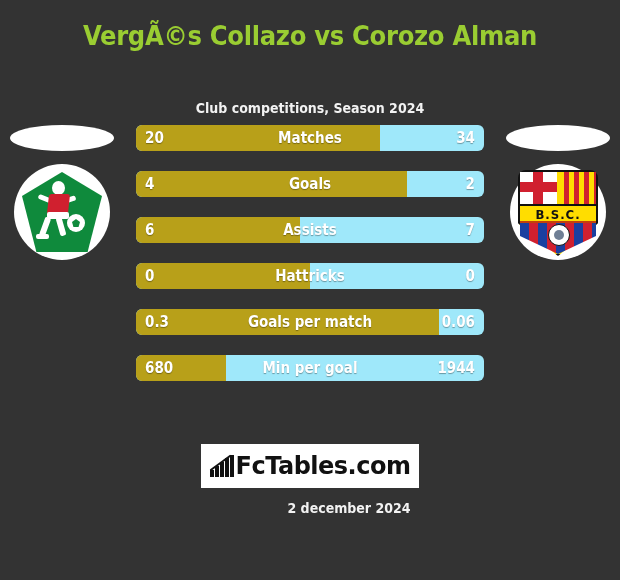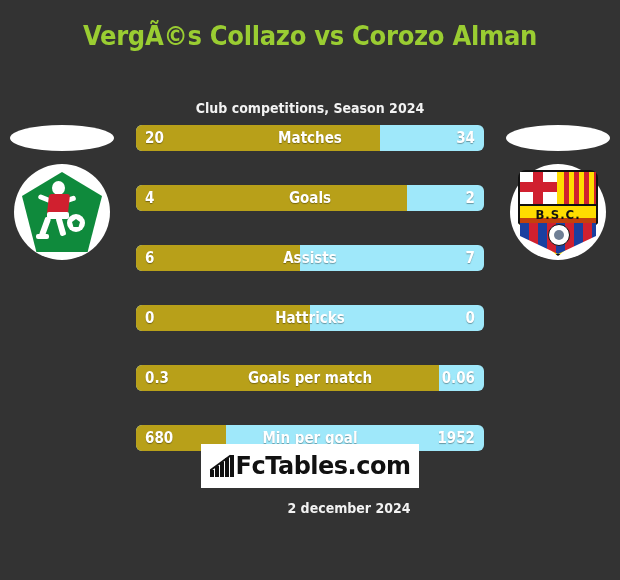--- a/index.html
+++ b/index.html
@@ -117,21 +117,21 @@
     background:#ffffff;
   }
   .bsc-cross-v{position:absolute;left:15px;top:2px;width:10px;height:32px;background:#d0202f;}
   .bsc-cross-h{position:absolute;left:2px;top:12px;width:37px;height:10px;background:#d0202f;}
   .bsc-topright{
     position:absolute;left:41px;top:2px;width:37px;height:32px;
     background:repeating-linear-gradient(90deg,#ffdd00 0 5px,#d0202f 5px 10px);
   }
   .bsc-band{
     position:absolute;left:2px;top:34px;width:76px;height:19px;
-    background:#ffdd00;border-top:2px solid #111;border-bottom:5px solid #c2410c;
+    background:#ffdd00;border-top:2px solid #111;border-bottom:2px solid #c2410c;
     box-sizing:border-box;
   }
   .bsc-band span{
     position:absolute;left:0;right:0;top:1px;
     text-align:center;color:#111;
     font-size:13px;font-weight:bold;letter-spacing:1px;
   }
   .bsc-lower{
     position:absolute;left:2px;top:53px;width:76px;height:31px;
     background:repeating-linear-gradient(90deg,#1a3fa0 0 9px,#d0202f 9px 18px);
@@ -145,21 +145,21 @@
   .bsc-ball::after{
     content:"";position:absolute;left:5px;top:5px;width:10px;height:10px;
     background:#6f7f95;border-radius:50%;
   }
 
   
   .bars{position:absolute;top:125px;left:136px;width:348px;}
   .bar-row{
     position:relative;
     height:26px;
-    margin-bottom:34px;
+    margin-bottom:20px;
     border-radius:6px;
     overflow:hidden;
     background:#9fe8fa;
   }
   .bar-fill{
     position:absolute;left:0;top:0;bottom:0;
     background:#b8a019;
   }
   .bar-left,.bar-right,.bar-label{
     position:absolute;top:0;height:26px;line-height:26px;
@@ -276,21 +276,21 @@
       <div class="bar-left">0.3</div>
       <div class="bar-label">Goals per match</div>
       <div class="bar-right">0.06</div>
     </div>
 
 
     <div class="bar-row">
       <div class="bar-fill" style="width:26%"></div>
       <div class="bar-left">680</div>
       <div class="bar-label">Min per goal</div>
-      <div class="bar-right">1952</div>
+      <div class="bar-right">1944</div>
     </div>
 
   </div>
 
   <div class="logo-box">
     <span class="logo-chart">
       <i></i>
         <i></i>
         <i></i>
         <i></i>

